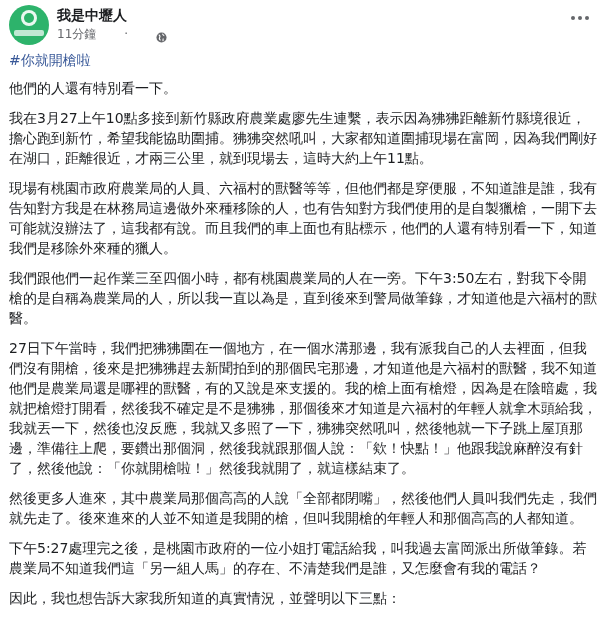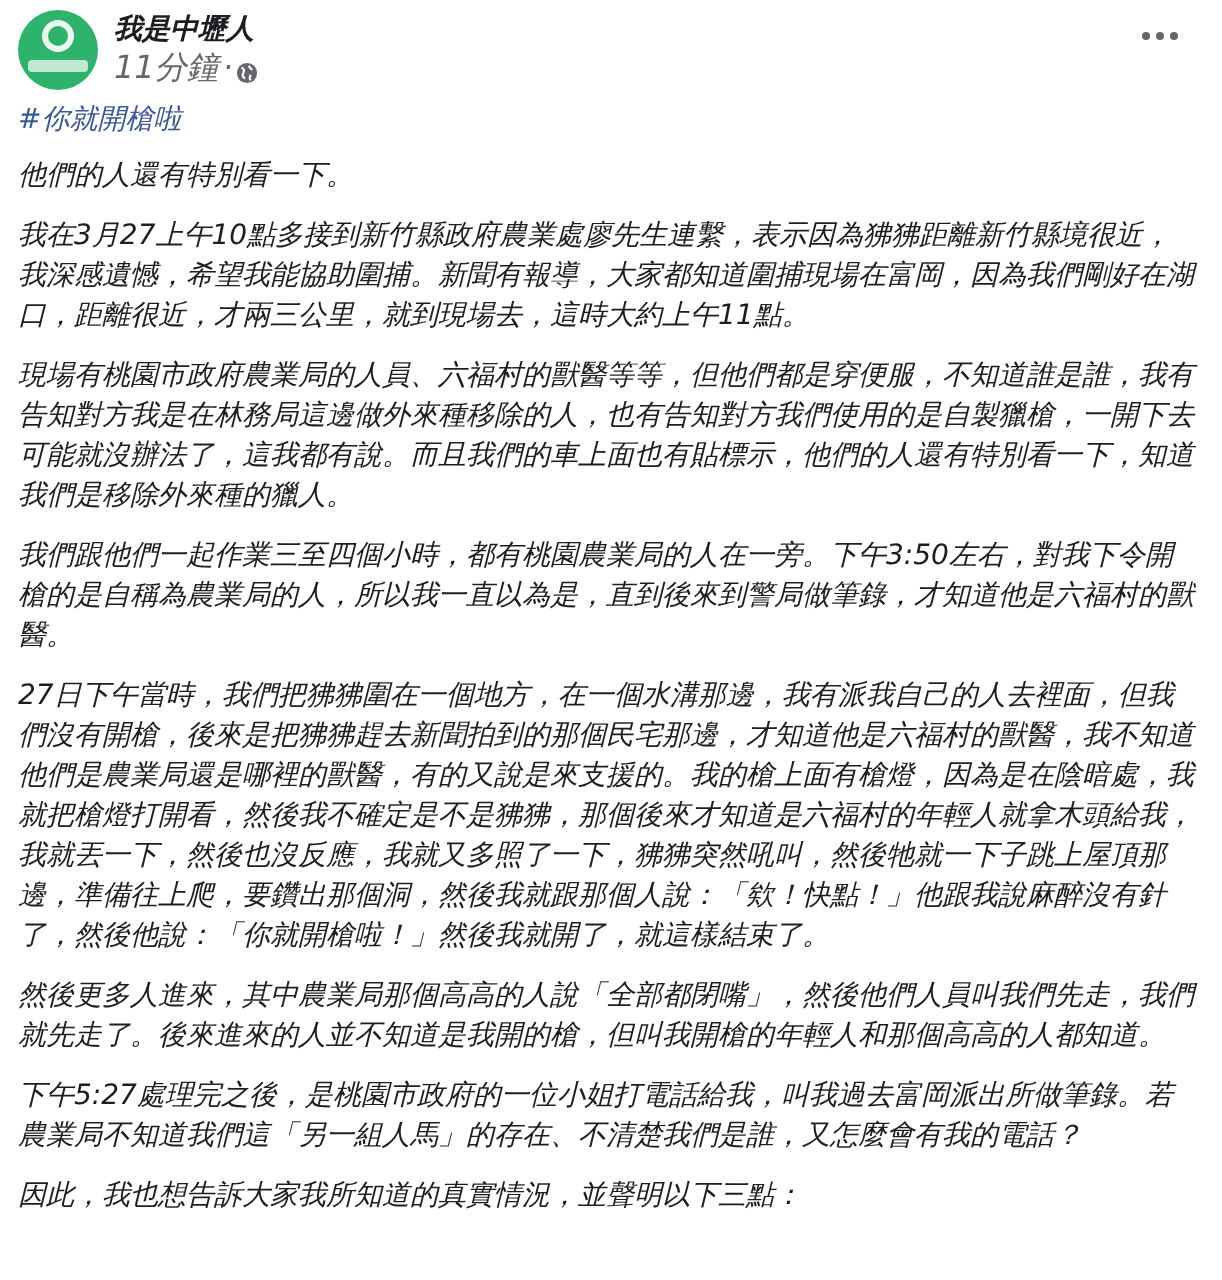--- a/index.html
+++ b/index.html
@@ -1,25 +1,25 @@
 <!DOCTYPE html>
 <html><head>
 <meta charset="utf-8">
 <style>
   html, body { margin:0; padding:0; background:#ffffff; }
   body { width:611px; height:640px; overflow:hidden; font-family:"DejaVu Sans", "Liberation Sans", sans-serif; color:#1c1e21; }
-  .post { position:relative; width:611px; height:640px; box-sizing:border-box; padding:0 0 0 9px;font-style:italic; }
+  .post { position:relative; width:611px; height:640px; box-sizing:border-box; padding:0 0 0 9px; }
   .header { display:flex; align-items:flex-start; height:42px; padding-top:5px; }
   .avatar { width:40px; height:40px; border-radius:50%; background:#2db36b; position:relative; flex:0 0 40px; overflow:hidden; }
   .avatar .emblem { position:absolute; left:12px; top:5px; width:16px; height:16px; border-radius:50%; background:#ffffff; opacity:0.9; }
   .avatar .emblem::after { content:""; position:absolute; left:3px; top:3px; width:10px; height:10px; border-radius:50%; background:#2db36b; }
   .avatar .banner { position:absolute; left:5px; top:25px; width:30px; height:6px; border-radius:2px; background:#ffffff; opacity:0.7; }
   .meta { margin-left:8px; display:flex; flex-direction:column; }
   .author { font-size:14px; font-weight:bold; color:#1c1e21; line-height:18px; margin-top:1px; }
-  .time-row { display:flex; align-items:center; font-size:16px; color:#65676b; line-height:16px; margin-top:2px; }
+  .time-row { display:flex; align-items:flex-end; font-size:12px; color:#65676b; line-height:16px; margin-top:2px;gap:26px; }
   .dot { margin:0 2px; }
   .globe { width:11px; height:11px; display:inline-block; }
   .more { position:absolute; right:18px; top:12px; display:flex; gap:3px; cursor:pointer; padding:4px; }
   .more span { width:4px; height:4px; border-radius:50%; background:#65676b; display:block; }
   .body { font-size:14px; line-height:20px; width:590px; }
   .hashtag { color:#385898; margin-top:3px; display:block; }
   .para { margin:10px 0 0 0; white-space:normal; word-break:break-all; }
   .para.first { margin-top:8px; }
 </style>
 </head>
@@ -47,21 +47,21 @@
   </div>
   <div class="more">
     <span></span>
     <span></span>
     <span></span>
   </div>
 
   <div class="body">
     <a class="hashtag">#你就開槍啦</a>
     <p class="para first">他們的人還有特別看一下。</p>
-    <p class="para">我在3月27上午10點多接到新竹縣政府農業處廖先生連繫，表示因為狒狒距離新竹縣境很近，我深感遺憾，希望我能協助圍捕。新聞有報導，大家都知道圍捕現場在富岡，因為我們剛好在湖口，距離很近，才兩三公里，就到現場去，這時大約上午11點。</p>
+    <p class="para">我在3月27上午10點多接到新竹縣政府農業處廖先生連繫，表示因為狒狒距離新竹縣境很近，擔心跑到新竹，希望我能協助圍捕。狒狒突然吼叫，大家都知道圍捕現場在富岡，因為我們剛好在湖口，距離很近，才兩三公里，就到現場去，這時大約上午11點。</p>
     <p class="para">現場有桃園市政府農業局的人員、六福村的獸醫等等，但他們都是穿便服，不知道誰是誰，我有告知對方我是在林務局這邊做外來種移除的人，也有告知對方我們使用的是自製獵槍，一開下去可能就沒辦法了，這我都有說。而且我們的車上面也有貼標示，他們的人還有特別看一下，知道我們是移除外來種的獵人。</p>
     <p class="para">我們跟他們一起作業三至四個小時，都有桃園農業局的人在一旁。下午3:50左右，對我下令開槍的是自稱為農業局的人，所以我一直以為是，直到後來到警局做筆錄，才知道他是六福村的獸醫。</p>
     <p class="para">27日下午當時，我們把狒狒圍在一個地方，在一個水溝那邊，我有派我自己的人去裡面，但我們沒有開槍，後來是把狒狒趕去新聞拍到的那個民宅那邊，才知道他是六福村的獸醫，我不知道他們是農業局還是哪裡的獸醫，有的又說是來支援的。我的槍上面有槍燈，因為是在陰暗處，我就把槍燈打開看，然後我不確定是不是狒狒，那個後來才知道是六福村的年輕人就拿木頭給我，我就丟一下，然後也沒反應，我就又多照了一下，狒狒突然吼叫，然後牠就一下子跳上屋頂那邊，準備往上爬，要鑽出那個洞，然後我就跟那個人說：「欸！快點！」他跟我說麻醉沒有針了，然後他說：「你就開槍啦！」然後我就開了，就這樣結束了。</p>
     <p class="para">然後更多人進來，其中農業局那個高高的人說「全部都閉嘴」，然後他們人員叫我們先走，我們就先走了。後來進來的人並不知道是我開的槍，但叫我開槍的年輕人和那個高高的人都知道。</p>
     <p class="para">下午5:27處理完之後，是桃園市政府的一位小姐打電話給我，叫我過去富岡派出所做筆錄。若農業局不知道我們這「另一組人馬」的存在、不清楚我們是誰，又怎麼會有我的電話？</p>
     <p class="para">因此，我也想告訴大家我所知道的真實情況，並聲明以下三點：</p>
 
   </div>
 </div>
 

